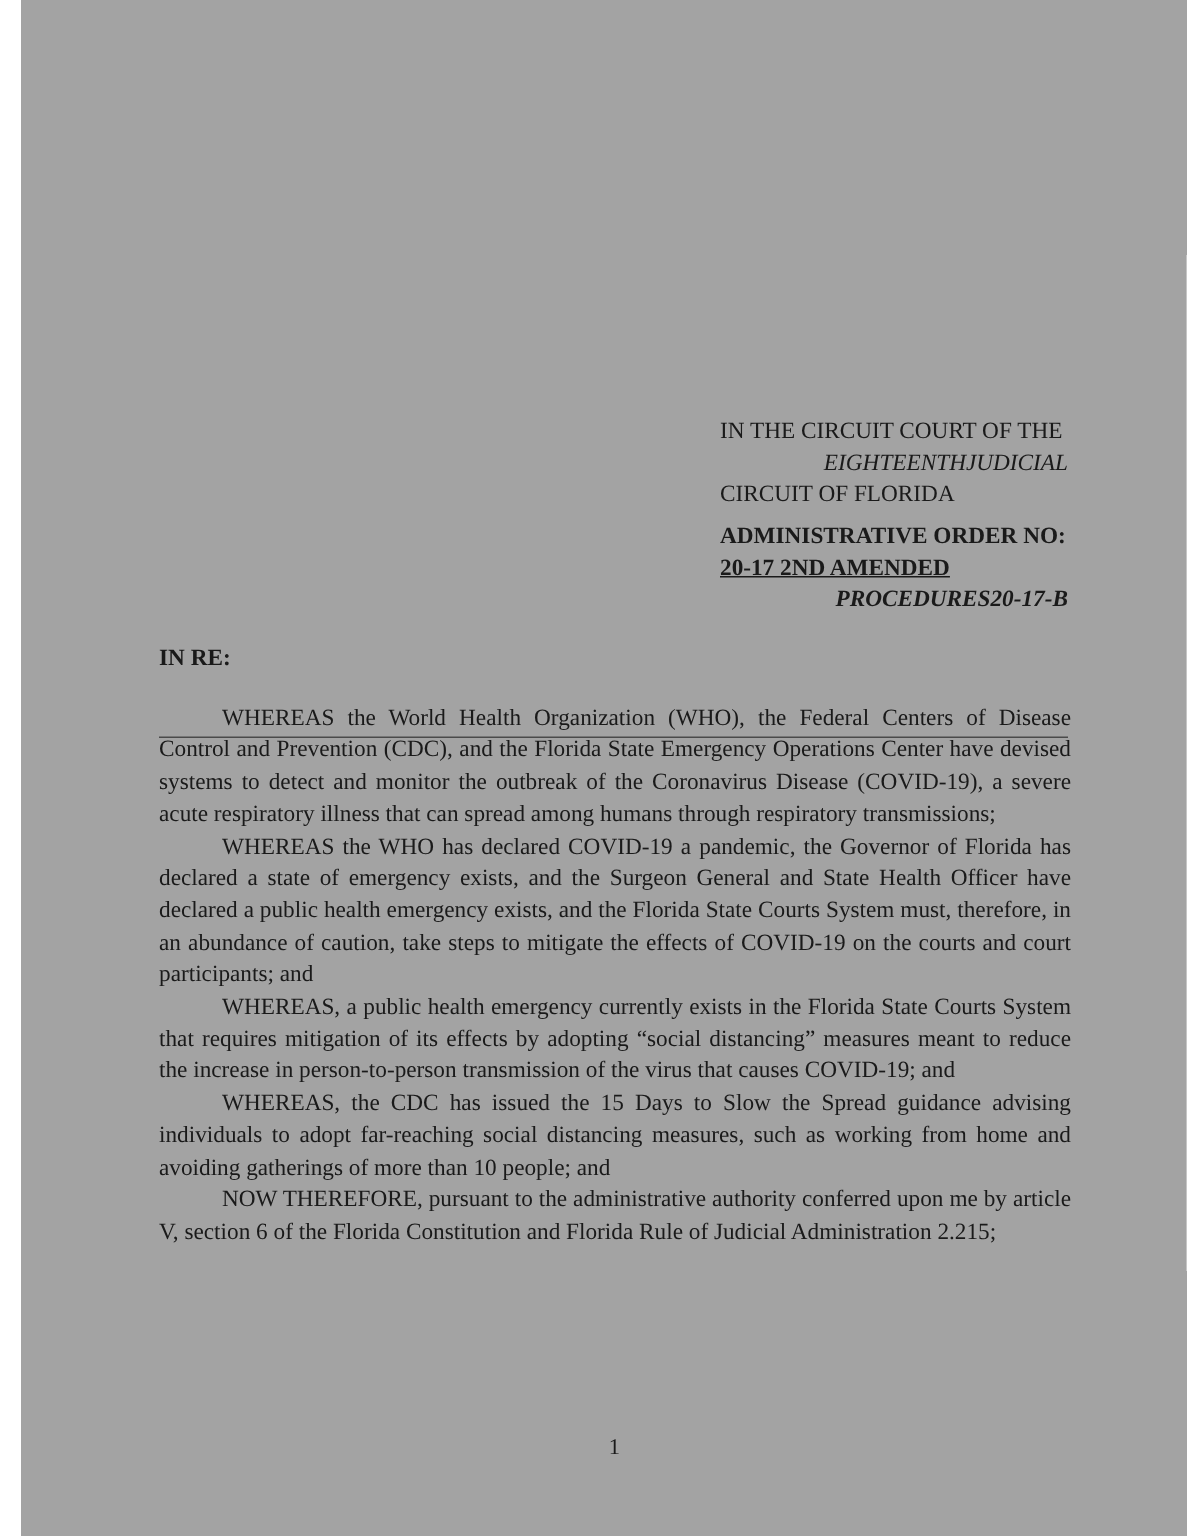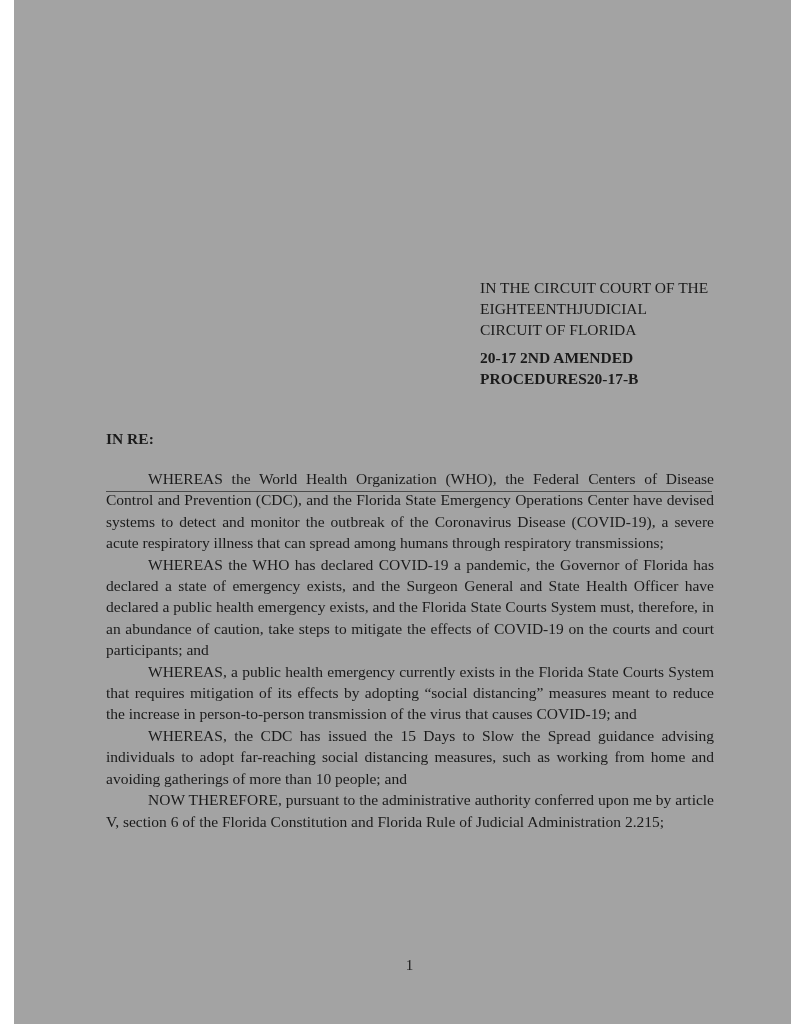--- a/index.html
+++ b/index.html
@@ -17,23 +17,23 @@
 
   
   .right-col {
     position: absolute;
     left: 466px;
     top: 277px;
     width: 232px;
     line-height: 21px;
   }
   .hdr-line { white-space: nowrap; }
-  .split { display: flex; justify-content: flex-start; white-space: normal; }
+  .split { display: flex; justify-content: flex-end; white-space: normal; font-style: italic; }
   .order-block { margin-top: 7px; font-weight: bold; }
-  .underlined { }
+  .underlined { text-decoration: underline; }
 
   
   .inre {
     position: absolute;
     left: 92px;
     top: 428px;
     width: 608px;
     font-weight: bold;
     line-height: 21px;
   }
@@ -79,20 +79,21 @@
     <div class="court-block">
       <div class="hdr-line">IN THE CIRCUIT COURT OF THE</div>
       <div class="hdr-line split">
         <span>EIGHTEENTH</span>
         <span>JUDICIAL</span>
       </div>
       <div class="hdr-line">CIRCUIT OF FLORIDA</div>
     </div>
 
     <div class="order-block">
+      <div class="hdr-line">ADMINISTRATIVE ORDER NO:</div>
       <div class="hdr-line underlined">20-17 2ND AMENDED</div>
       <div class="hdr-line split">
         <span>PROCEDURES</span>
         <span>20-17-B</span>
       </div>
     </div>
   </div>
 
   <div class="inre">
     <span class="inre-label">IN RE:</span>

